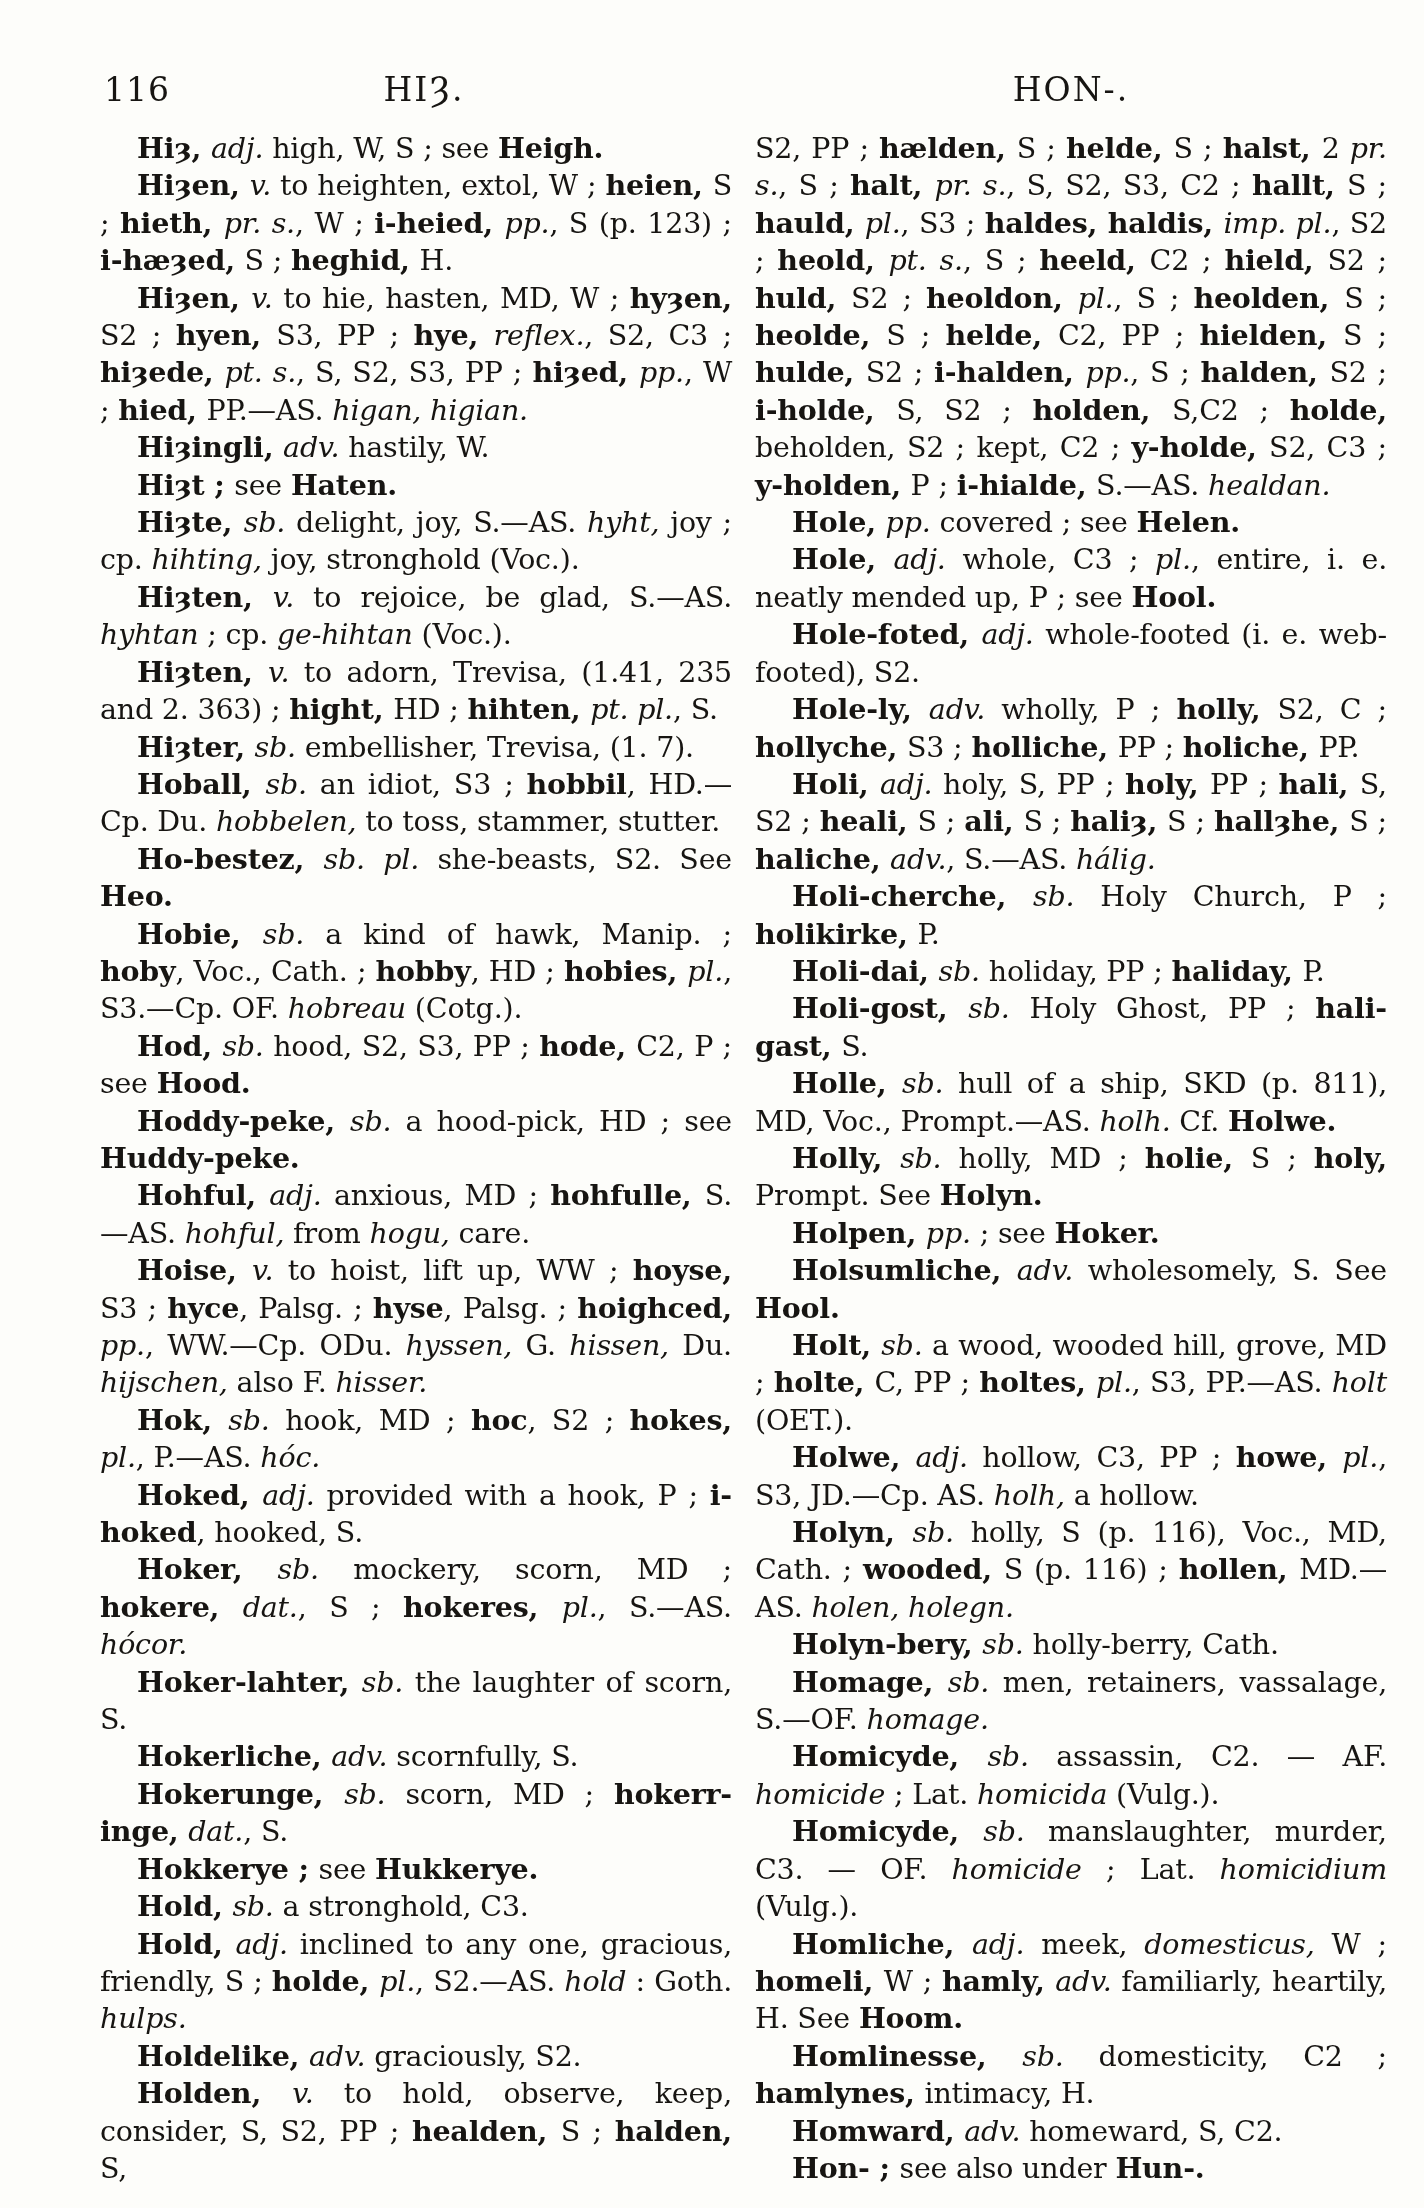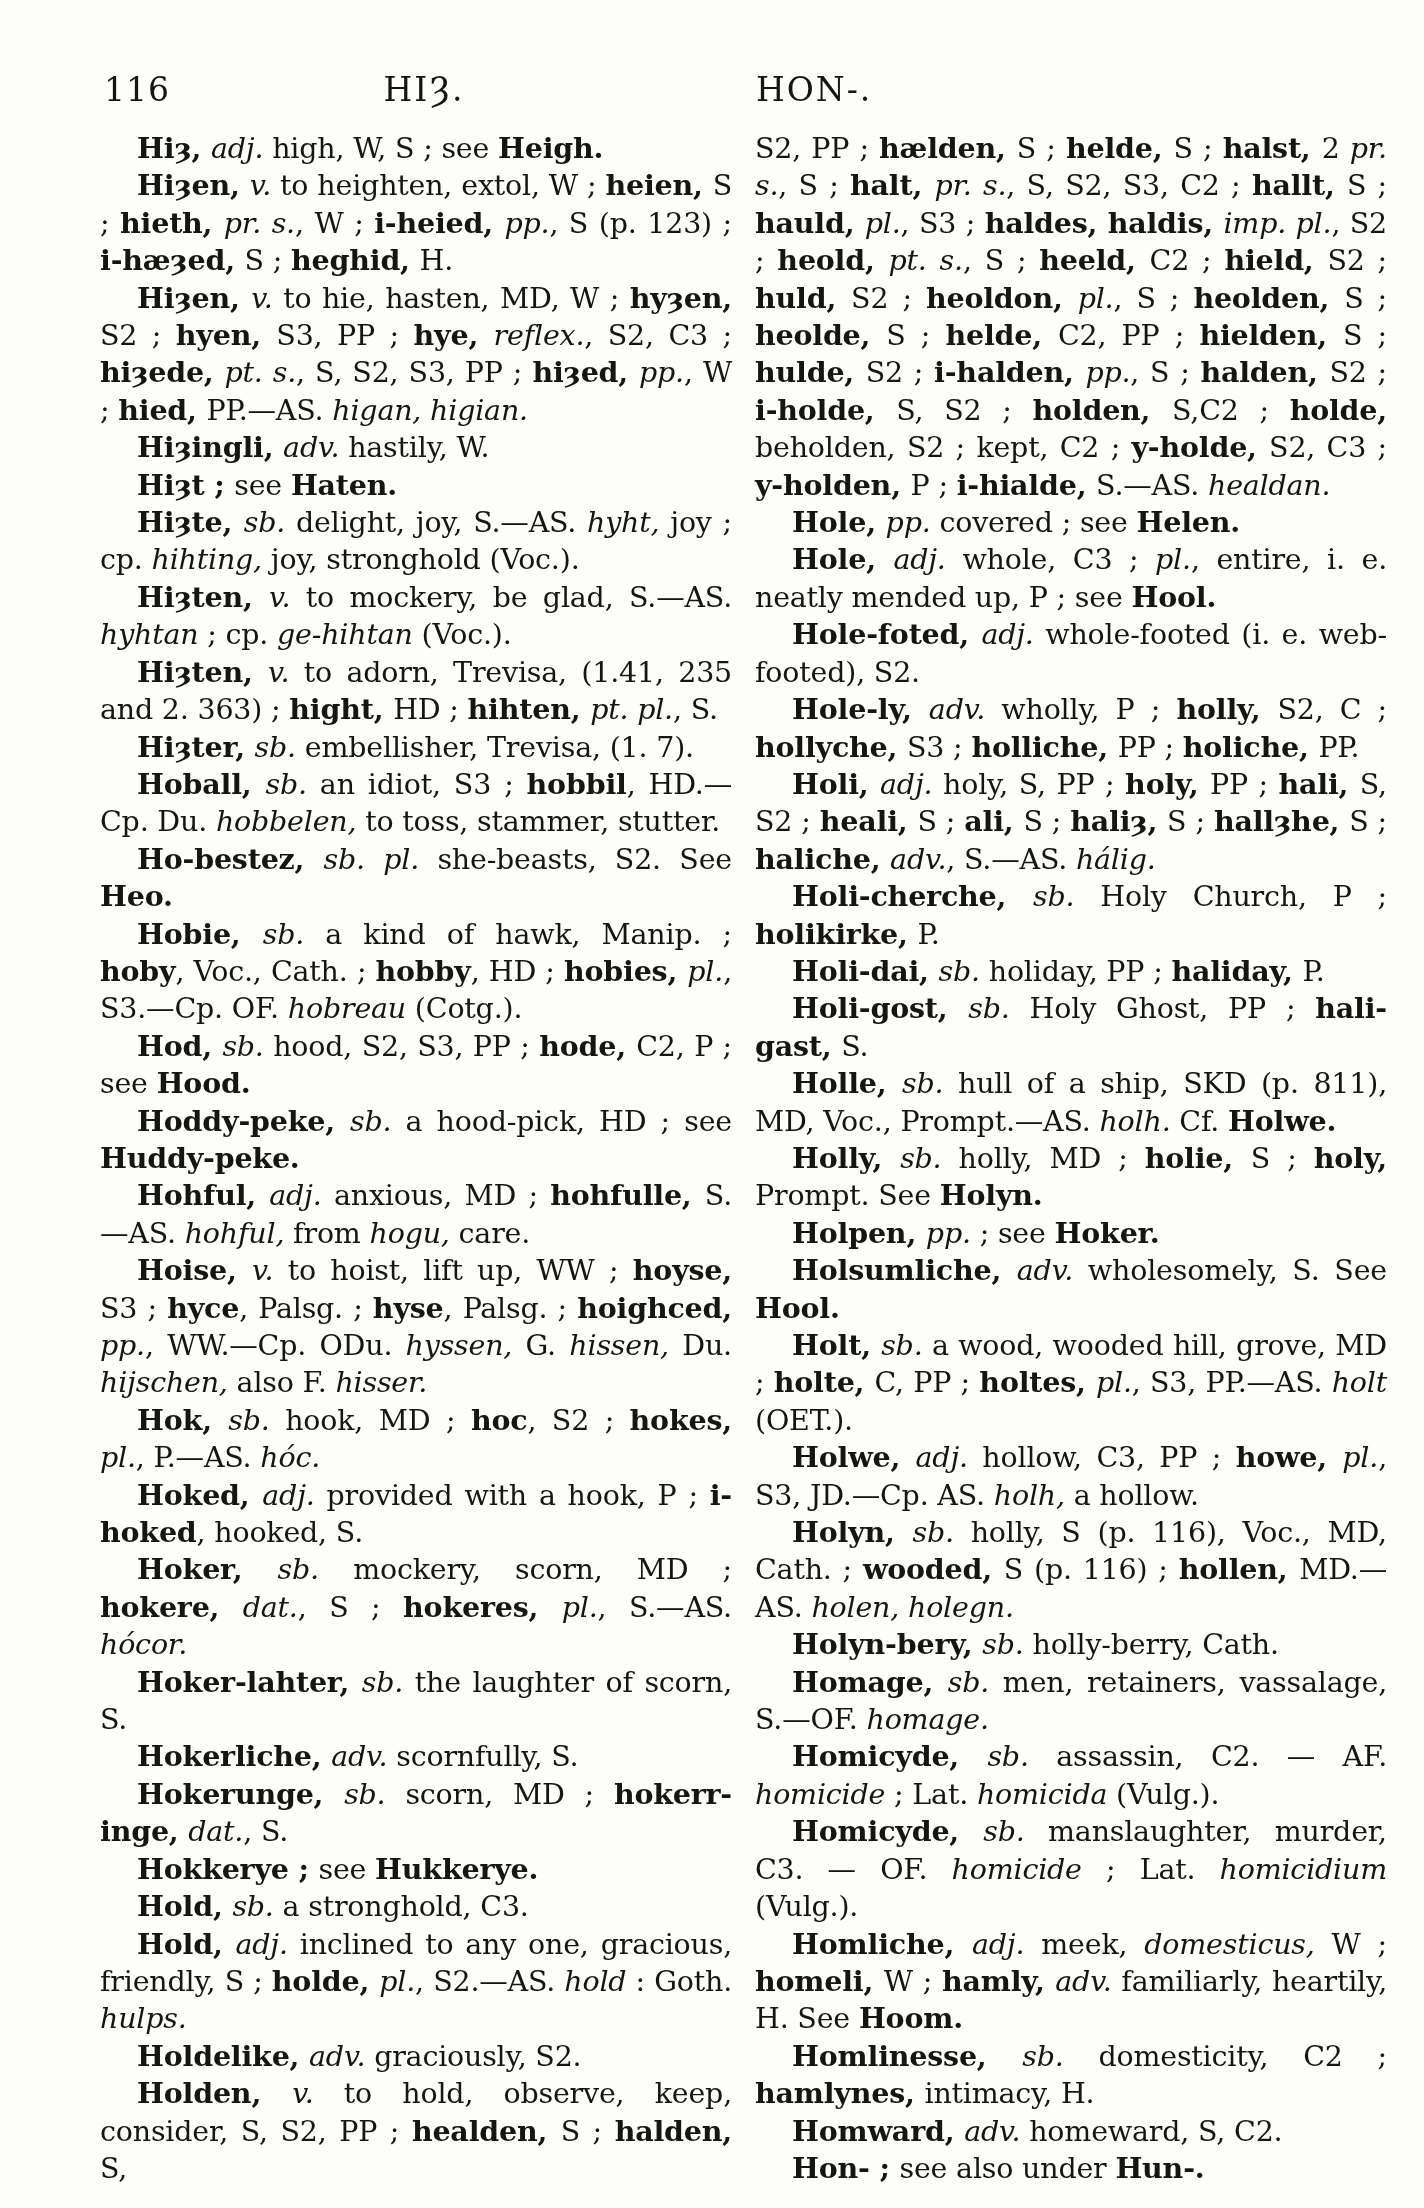--- a/index.html
+++ b/index.html
@@ -13,21 +13,21 @@
   .page-number{
     position:absolute;top:70px;left:104px;
     font-size:33px;letter-spacing:1px;
   }
   .running-head-left{
     position:absolute;top:70px;left:108px;width:632px;
     text-align:center;font-size:33px;letter-spacing:2px;
   }
   .running-head-right{
     position:absolute;top:70px;left:756px;width:630px;
-    font-size:33px;letter-spacing:2px;
+    text-align:center;font-size:33px;letter-spacing:2px;
   }
   .cols{
     position:absolute;top:130px;left:100px;
     display:flex;align-items:flex-start;
   }
   .col{width:632px;}
   .col-rule{
     width:0;border-left:2.5px solid #1c1a18;
     margin-left:6px;margin-right:15px;margin-top:2px;
   }
@@ -53,21 +53,21 @@
   <div class="running-head-right">HON-.</div>
 
   <div class="cols">
     <div class="col">
         <p class="entry"><b>Hiȝ, </b><i>adj.</i><span> high, W, S ; see </span><b>Heigh.</b></p>
         <p class="entry"><b>Hiȝen, </b><i>v.</i><span> to heighten, extol, W ; </span><b>heien, </b><span>S ; </span><b>hieth, </b><i>pr. s.</i><span>, W ; </span><b>i-heied, </b><i>pp.</i><span>, S (p. 123) ; </span><b>i-hæȝed, </b><span>S ; </span><b>heghid, </b><span>H.</span></p>
         <p class="entry"><b>Hiȝen, </b><i>v.</i><span> to hie, hasten, MD, W ; </span><b>hyȝen, </b><span>S2 ; </span><b>hyen, </b><span>S3, PP ; </span><b>hye, </b><i>reflex.</i><span>, S2, C3 ; </span><b>hiȝede, </b><i>pt. s.</i><span>, S, S2, S3, PP ; </span><b>hiȝed, </b><i>pp.</i><span>, W ; </span><b>hied, </b><span>PP.—AS. </span><i>higan, higian.</i></p>
         <p class="entry"><b>Hiȝingli, </b><i>adv.</i><span> hastily, W.</span></p>
         <p class="entry"><b>Hiȝt ; </b><span>see </span><b>Haten.</b></p>
         <p class="entry"><b>Hiȝte, </b><i>sb.</i><span> delight, joy, S.—AS. </span><i>hyht,</i><span> joy ; cp. </span><i>hihting,</i><span> joy, stronghold (Voc.).</span></p>
-        <p class="entry"><b>Hiȝten, </b><i>v.</i><span> to mockery, be glad, S.—AS. </span><i>hyhtan</i><span> ; cp. </span><i>ge-hihtan</i><span> (Voc.).</span></p>
+        <p class="entry"><b>Hiȝten, </b><i>v.</i><span> to rejoice, be glad, S.—AS. </span><i>hyhtan</i><span> ; cp. </span><i>ge-hihtan</i><span> (Voc.).</span></p>
         <p class="entry"><b>Hiȝten, </b><i>v.</i><span> to adorn, Trevisa, (1.41, 235 and 2. 363) ; </span><b>hight, </b><span>HD ; </span><b>hihten, </b><i>pt. pl.</i><span>, S.</span></p>
         <p class="entry"><b>Hiȝter, </b><i>sb.</i><span> embellisher, Trevisa, (1. 7).</span></p>
         <p class="entry"><b>Hoball, </b><i>sb.</i><span> an idiot, S3 ; </span><b>hobbil</b><span>, HD.—Cp. Du. </span><i>hobbelen,</i><span> to toss, stammer, stutter.</span></p>
         <p class="entry"><b>Ho-bestez, </b><i>sb. pl.</i><span> she-beasts, S2.  See </span><b>Heo.</b></p>
         <p class="entry"><b>Hobie, </b><i>sb.</i><span> a kind of hawk, Manip. ; </span><b>hoby</b><span>, Voc., Cath. ; </span><b>hobby</b><span>, HD ; </span><b>hobies, </b><i>pl.</i><span>, S3.—Cp. OF. </span><i>hobreau</i><span> (Cotg.).</span></p>
         <p class="entry"><b>Hod, </b><i>sb.</i><span> hood, S2, S3, PP ; </span><b>hode, </b><span>C2, P ; see </span><b>Hood.</b></p>
         <p class="entry"><b>Hoddy-peke, </b><i>sb.</i><span> a hood-pick, HD ; see </span><b>Huddy-peke.</b></p>
         <p class="entry"><b>Hohful, </b><i>adj.</i><span> anxious, MD ; </span><b>hohfulle, </b><span>S.—AS. </span><i>hohful,</i><span> from </span><i>hogu,</i><span> care.</span></p>
         <p class="entry"><b>Hoise, </b><i>v.</i><span> to hoist, lift up, WW ; </span><b>hoyse, </b><span>S3 ; </span><b>hyce</b><span>, Palsg. ; </span><b>hyse</b><span>, Palsg. ; </span><b>hoighced, </b><i>pp.</i><span>, WW.—Cp. ODu. </span><i>hyssen,</i><span> G. </span><i>hissen,</i><span> Du. </span><i>hijschen,</i><span> also F. </span><i>hisser.</i></p>
         <p class="entry"><b>Hok, </b><i>sb.</i><span> hook, MD ; </span><b>hoc</b><span>, S2 ; </span><b>hokes, </b><i>pl.</i><span>, P.—AS. </span><i>hóc.</i></p>

